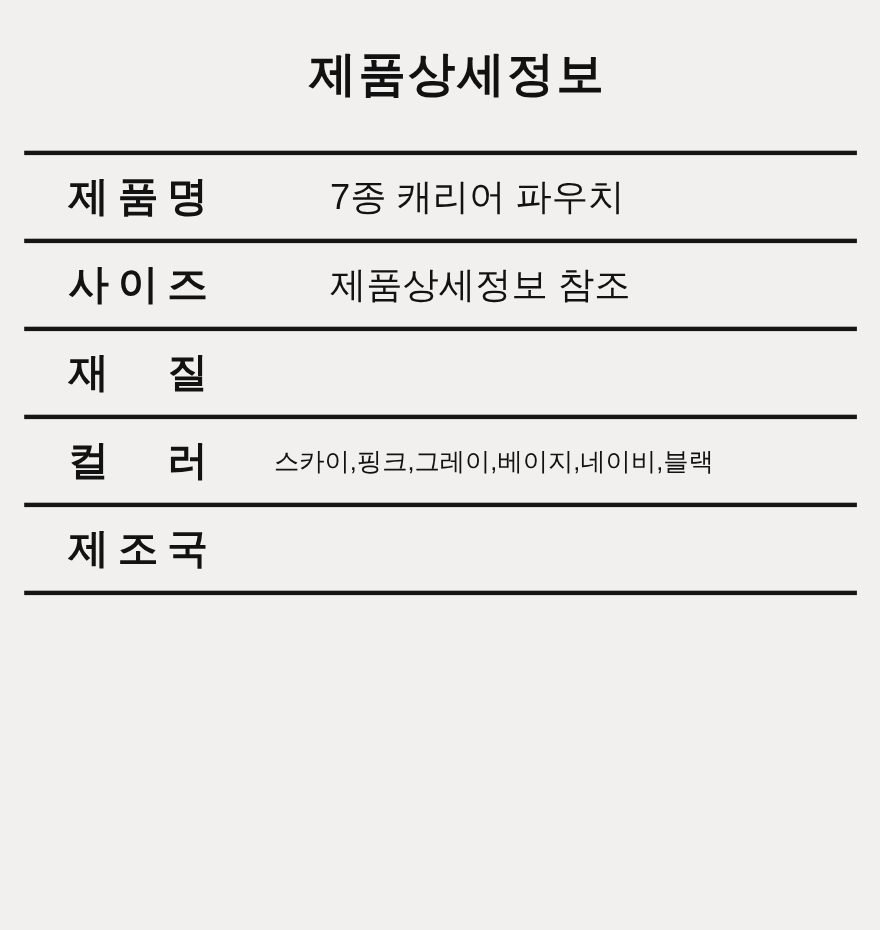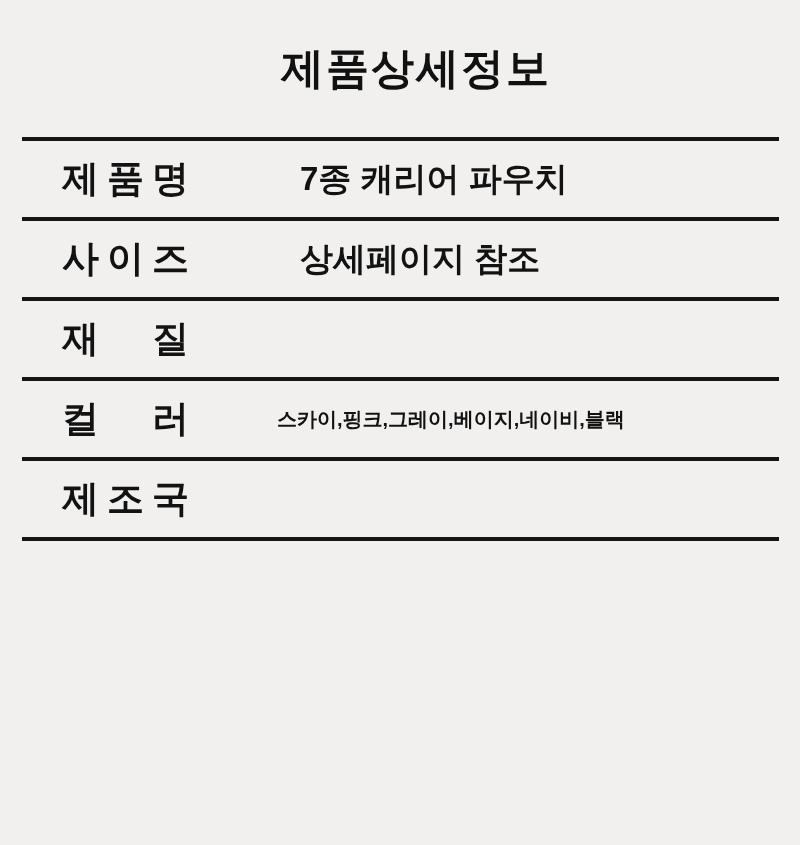--- a/index.html
+++ b/index.html
@@ -50,27 +50,27 @@
     font-weight: 800;
     color: #121212;
     flex-shrink: 0;
   }
   .spec-label span {
     display: inline-block;
   }
   .spec-value {
     margin-left: 111px;
     font-size: 33px;
-    font-weight: 700;
+    font-weight: 400;
     color: #121212;
     white-space: nowrap;
   }
   .spec-value.value-sm {
-    font-size: 20px;
-    margin-left: 88px;
+    font-size: 23px;
+    margin-left: 60px;
   }
 </style>
 </head>
 <body>
 
 <div class="page-title">제품상세정보</div>
 
 <div class="spec-table">
 
   <div class="spec-row">
@@ -81,21 +81,21 @@
     </div>
     <div class="spec-value">7종 캐리어 파우치</div>
   </div>
 
   <div class="spec-row">
     <div class="spec-label">
       <span>사</span>
       <span>이</span>
       <span>즈</span>
     </div>
-    <div class="spec-value">상세페이지 참조</div>
+    <div class="spec-value">제품상세정보 참조</div>
   </div>
 
   <div class="spec-row">
     <div class="spec-label">
       <span>재</span>
       <span>질</span>
     </div>
   </div>
 
   <div class="spec-row">

